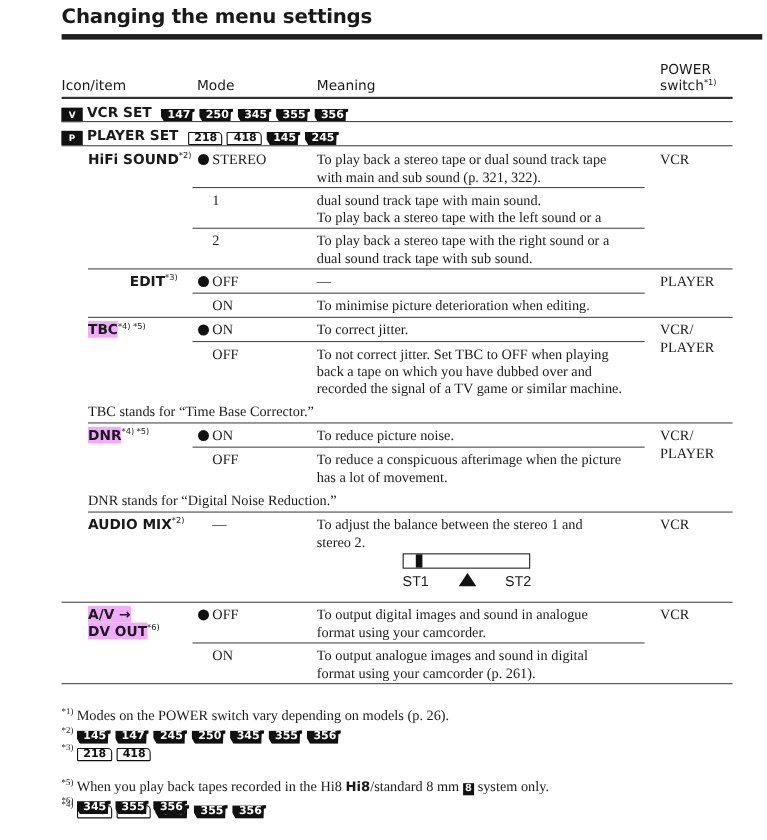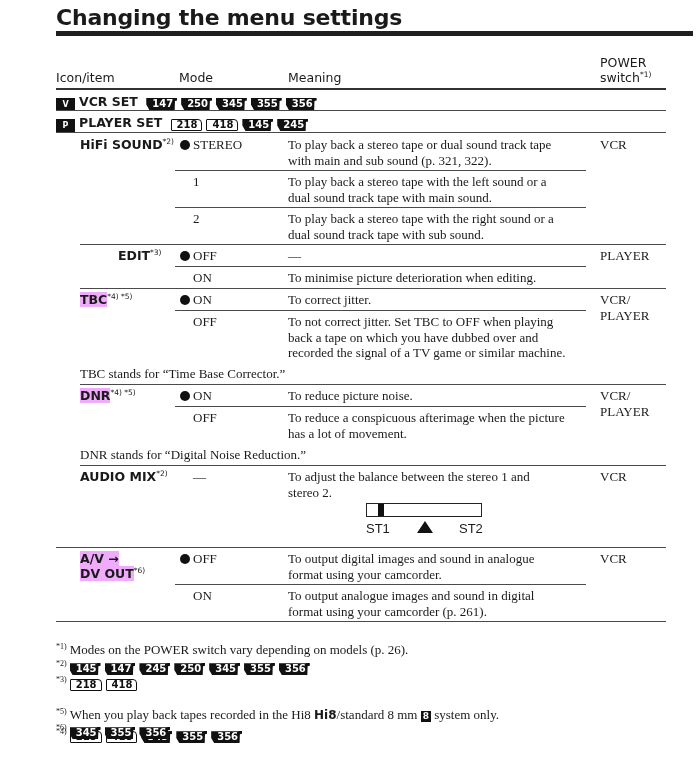--- a/index.html
+++ b/index.html
@@ -1,20 +1,20 @@
 <!DOCTYPE html>
 <html><head>
 <meta charset="utf-8">
 <style>
   html, body { margin: 0; padding: 0; background: #ffffff; }
   body { width: 697px; height: 764px; position: relative; overflow: hidden; color: #1a1a1a; }
   .sans { font-family: "DejaVu Sans", "Liberation Sans", sans-serif; }
   .serif { font-family: "Liberation Serif", "DejaVu Serif", serif; }
 
-  #title { position: absolute; left: 56px; top: 5px; font-size: 22px; font-weight: bold; letter-spacing: -0.2px; }
+  #title { position: absolute; left: 56px; top: 5px; font-size: 18px; font-weight: bold; letter-spacing: -0.2px; }
   #title-rule { position: absolute; left: 56px; top: 31px; width: 637px; height: 5px; background: #1f1f1f; }
 
   .hdr { position: absolute; font-size: 12.5px; font-weight: normal; }
   #hdr-rule { position: absolute; left: 56px; top: 88px; width: 610px; height: 2px; background: #333; }
 
   .hline { position: absolute; height: 1px; background: #4a4a4a; }
 
   .cell { position: absolute; font-size: 13px; line-height: 15.5px; }
   .item { position: absolute; font-size: 12.5px; font-weight: bold; }
   .sup { font-size: 7.5px; vertical-align: super; font-weight: normal; line-height: 0; }
@@ -70,22 +70,22 @@
 <div class="cell serif" style="left:180px; top:137px;"><span class="dot"></span><span>STEREO</span></div>
 <div class="cell serif" style="left:288px; top:137px;">
     <div>To play back a stereo tape or dual sound track tape</div>
     <div>with main and sub sound (p. 321, 322).</div>
   </div>
 <div class="cell serif" style="left:600px; top:137px;">VCR</div>
 <div class="hline" style="left:175px; top:170px; width:411px;"></div>
 
 <div class="cell serif" style="left:193px; top:174px;">1</div>
 <div class="cell serif" style="left:288px; top:174px;">
+    <div>dual sound track tape with main sound.</div>
     <div>To play back a stereo tape with the left sound or a</div>
-    <div>dual sound track tape with main sound.</div>
   </div>
 <div class="hline" style="left:175px; top:207px; width:411px;"></div>
 
 <div class="cell serif" style="left:193px; top:211px;">2</div>
 <div class="cell serif" style="left:288px; top:211px;">
     <div>To play back a stereo tape with the right sound or a</div>
     <div>dual sound track tape with sub sound.</div>
   </div>
 <div class="hline" style="left:80px; top:244px; width:586px;"></div>
 

